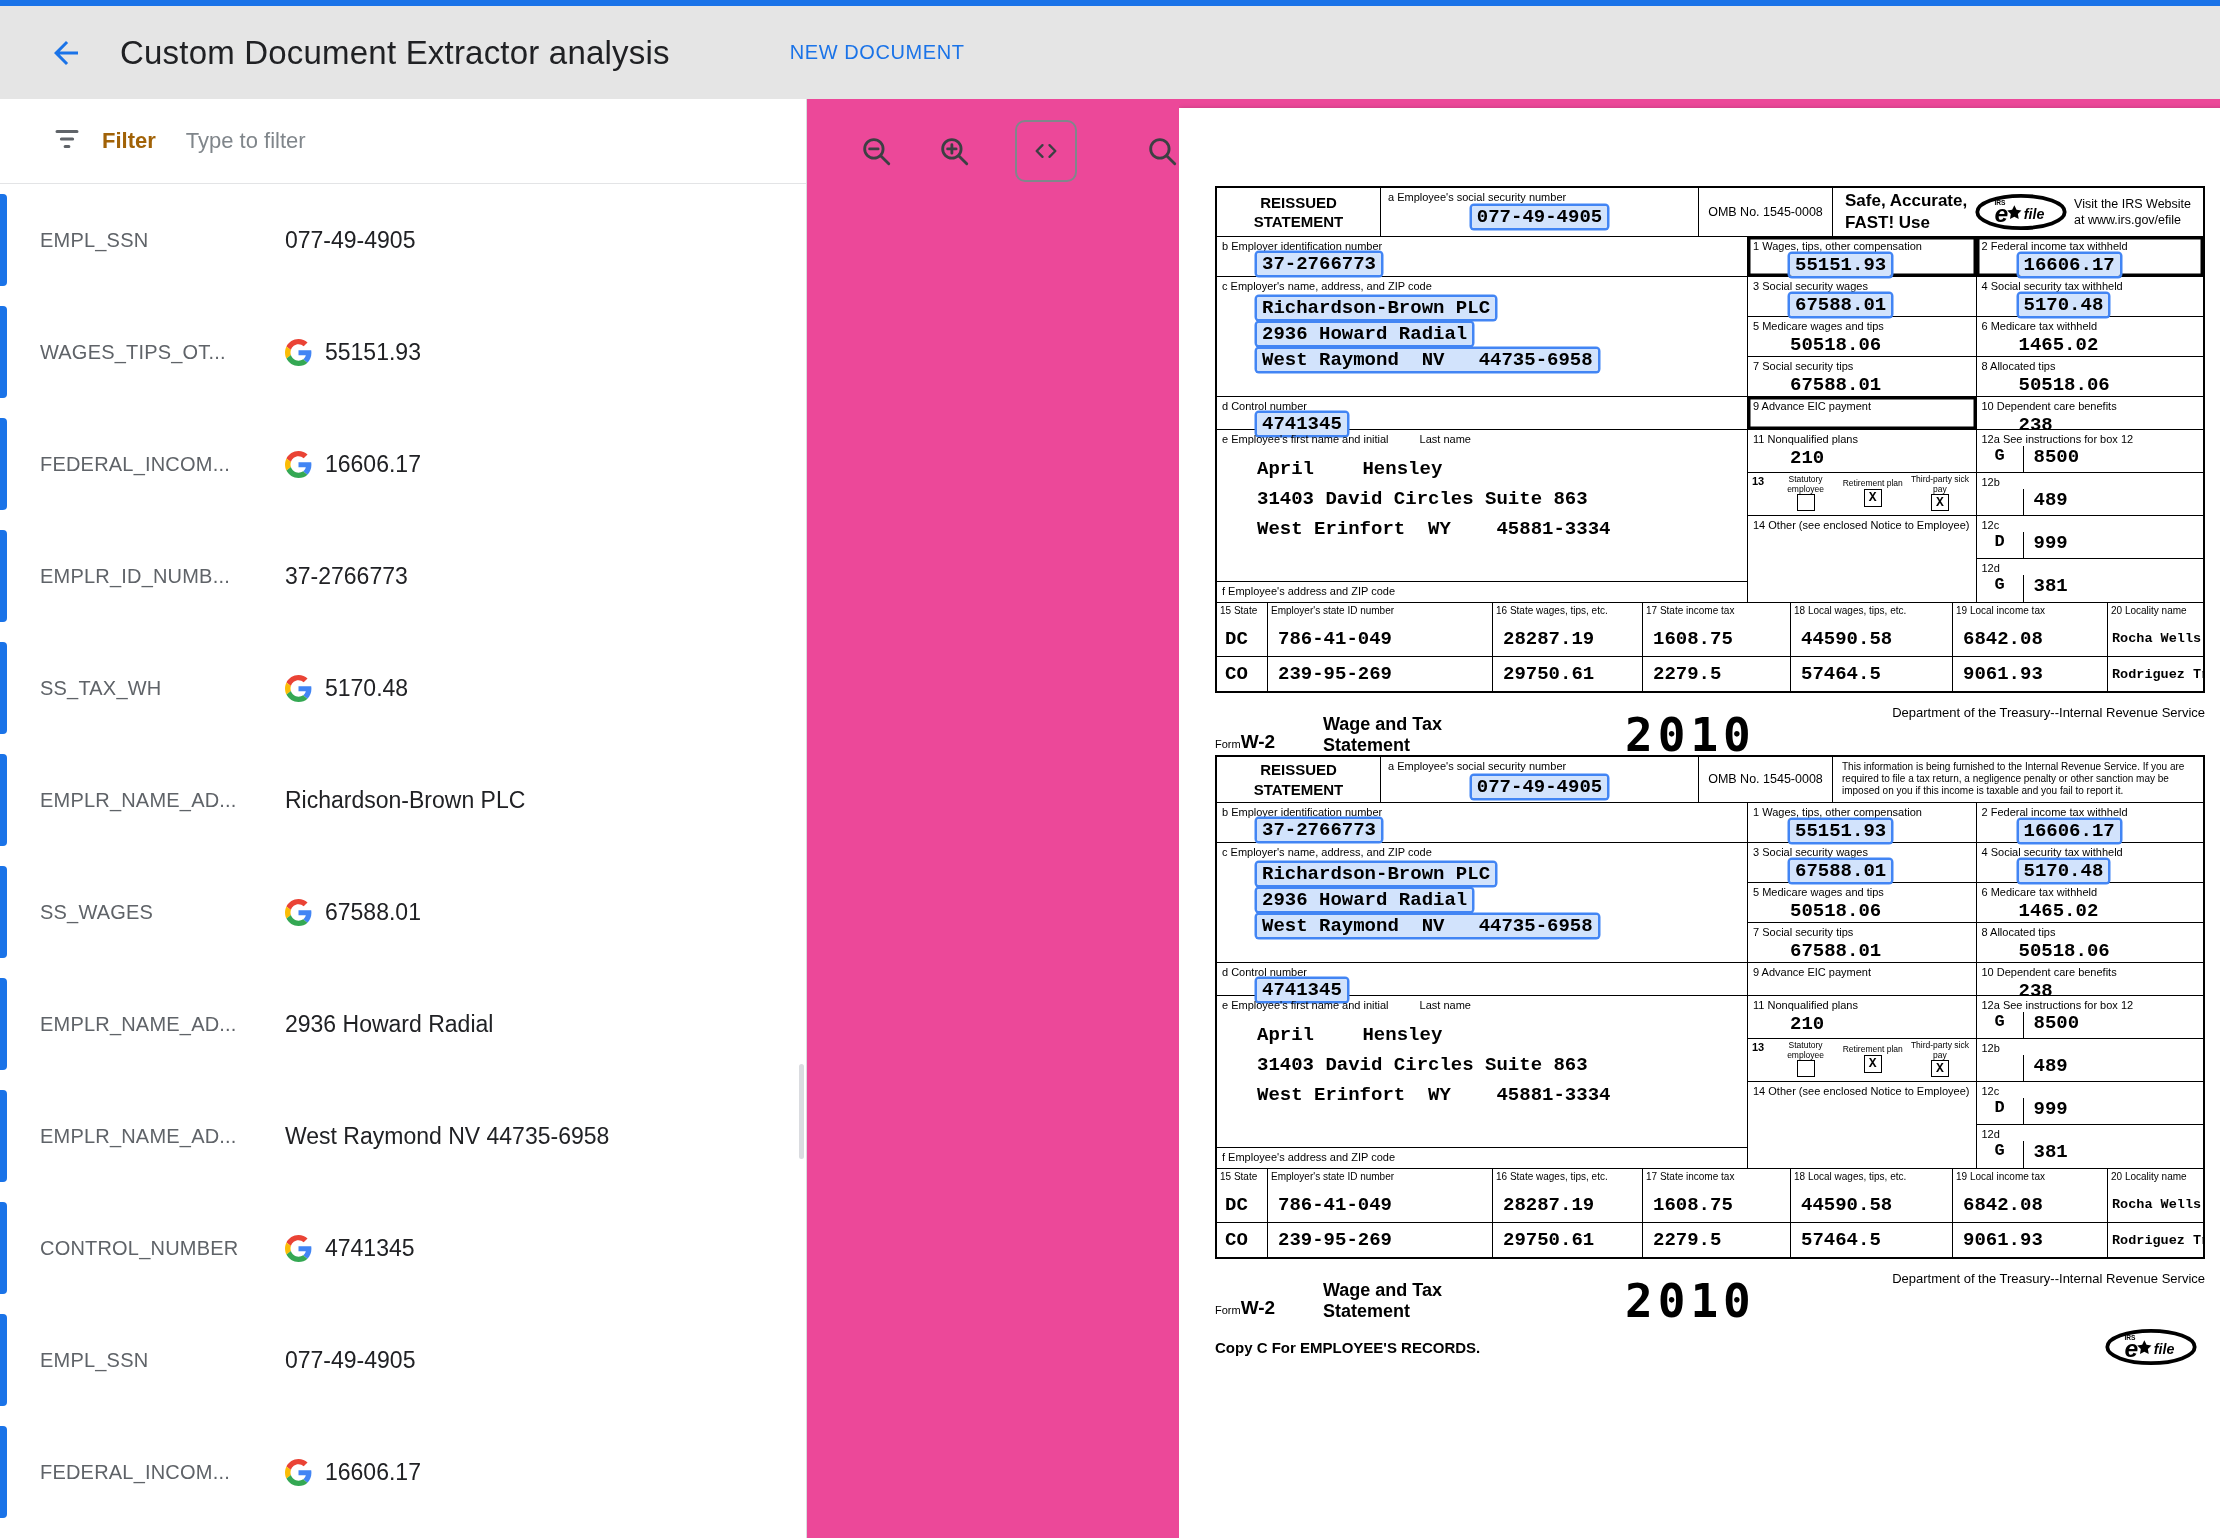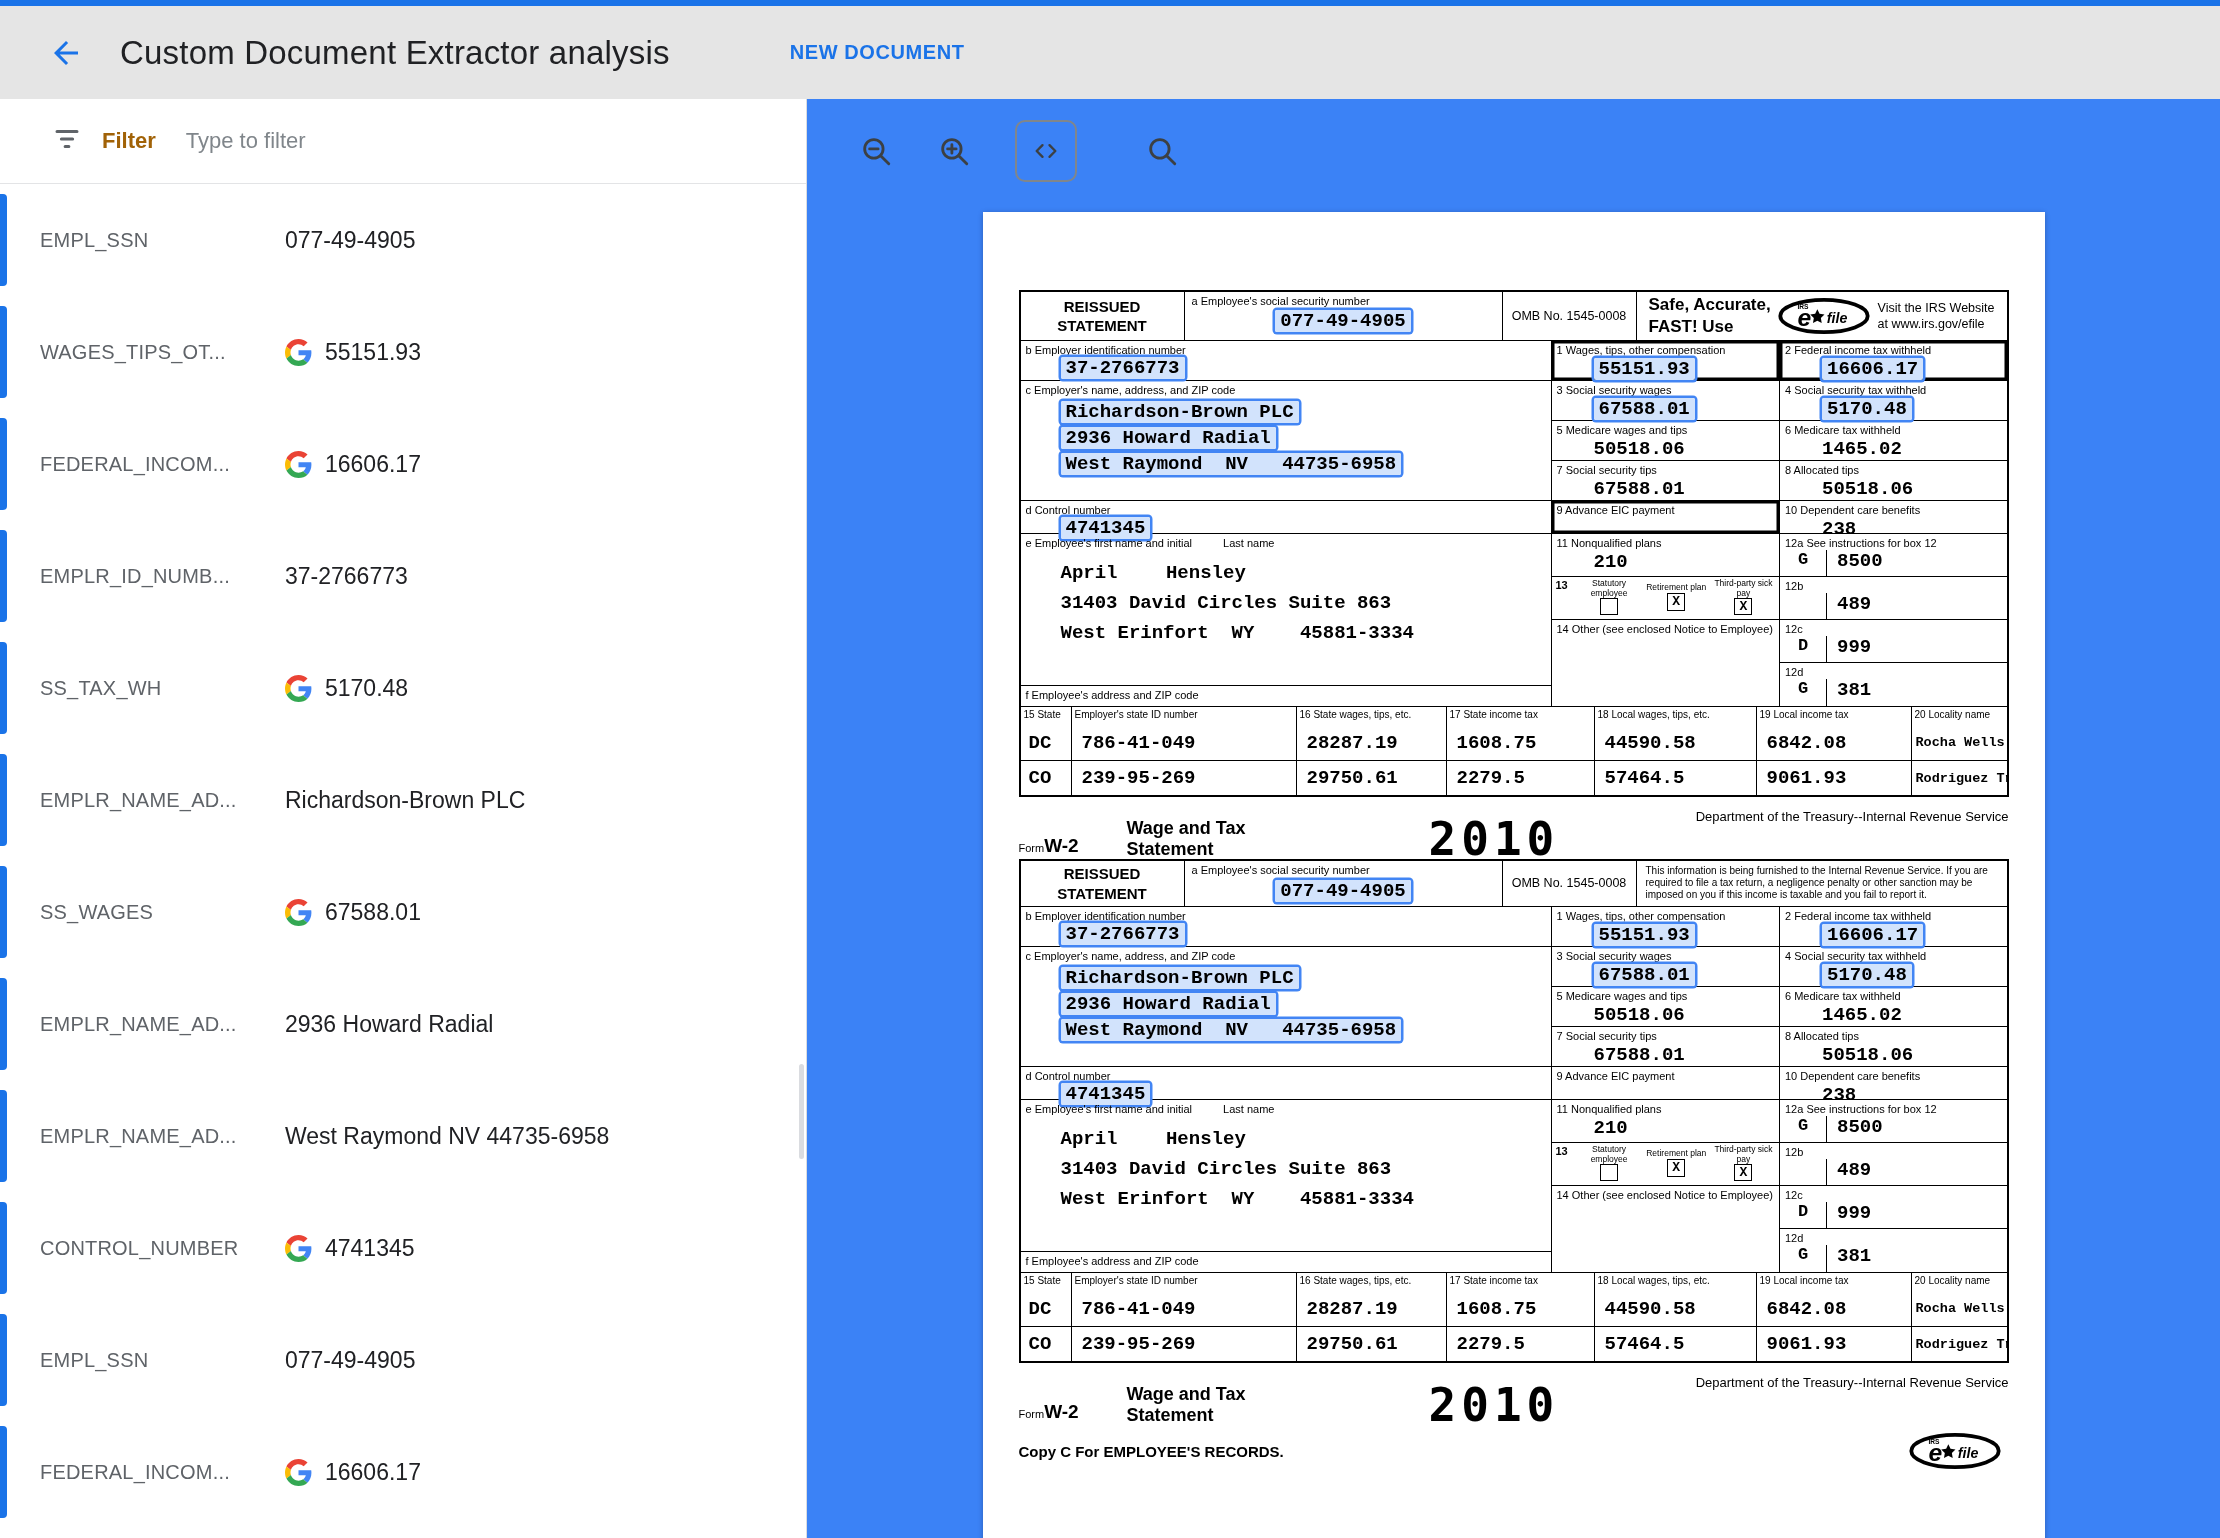--- a/index.html
+++ b/index.html
@@ -4,42 +4,42 @@
 <style>
   *{box-sizing:border-box;margin:0;padding:0}
   html,body{width:2220px;height:1538px;overflow:hidden;background:#fff;
     font-family:"Liberation Sans","DejaVu Sans",sans-serif;color:#202124}
   .top-strip{height:6px;background:#1a73e8}
   .app-header{height:93px;display:flex;align-items:center;padding:0 40px;background:#e5e5e5}
   .back-btn{width:52px;height:52px;border:none;background:transparent;cursor:pointer;
     display:flex;align-items:center;justify-content:center}
   .back-btn svg{width:36px;height:36px;fill:#1a73e8}
   .page-title{font-size:33px;font-weight:400;color:#202124;margin-left:28px;letter-spacing:.2px}
-  .new-doc-btn{margin-left:120px;font-size:20px;font-weight:700;letter-spacing:.6px;color:#1a73e8;
+  .new-doc-btn{margin-left:120px;font-size:20px;font-weight:400;letter-spacing:.6px;color:#1a73e8;
     background:none;border:none;cursor:pointer;font-family:inherit}
   .main{display:flex;height:1439px}
 
   
   .left-panel{width:807px;flex:none;background:#fff;border-right:1px solid #dadce0;position:relative}
   .filter-row{height:85px;display:flex;align-items:center;padding:0 30px 0 52px;border-bottom:1px solid #e3e4e6}
   .filter-icon svg{width:30px;height:30px;stroke:#5f6368;fill:none;stroke-width:2.4;stroke-linecap:round}
   .filter-label{font-size:22px;font-weight:700;color:#a16207;margin-left:20px}
   .filter-input{border:none;outline:none;font-size:22px;color:#202124;margin-left:30px;flex:1;font-family:inherit;background:transparent}
   .filter-input::placeholder{color:#80868b}
   .field-row{height:112px;position:relative;display:flex;align-items:center;cursor:pointer}
   .field-bar{position:absolute;left:0;top:10px;width:7px;height:92px;background:#1a73e8;border-radius:0 4px 4px 0}
   .field-name{margin-left:40px;width:235px;font-size:20px;color:#5f6368;letter-spacing:.2px;white-space:nowrap;overflow:hidden}
   .field-value-wrap{display:flex;align-items:center;gap:13px;margin-left:10px}
   .g-icon{width:27px;height:27px;flex:none}
   .g-icon svg{width:100%;height:100%;display:block}
   .field-value{font-size:23px;color:#202124}
   .scroll-thumb{position:absolute;right:2px;top:965px;width:5px;height:95px;background:#dadce0;border-radius:3px;cursor:pointer}
 
   
-  .right-panel{flex:1;background:#3b82f6;display:flex;flex-direction:column;overflow:hidden}
+  .right-panel{flex:1;background:#ec4899;display:flex;flex-direction:row;overflow:hidden}
   .viewer-toolbar{height:104px;flex:none;display:flex;align-items:center;padding-left:52px;gap:44px}
   .tool-btn{background:none;border:none;cursor:pointer;display:flex;align-items:center;justify-content:center;padding:0}
   .tool-btn svg{width:34px;height:34px;stroke:#3c4043;fill:none;stroke-width:2;stroke-linecap:round;stroke-linejoin:round}
   .code-btn{width:62px;height:62px;border:2px solid #80868b;border-radius:10px}
   .search-btn{margin-left:24px}
   .doc-scroll{flex:1;overflow:hidden}
   .doc-page{width:1062px;height:2160px;margin:9px auto 0;background:#fff;
     box-shadow:0 1px 5px rgba(0,0,0,.28);padding:78px 36px 40px;color:#000}
 
   

